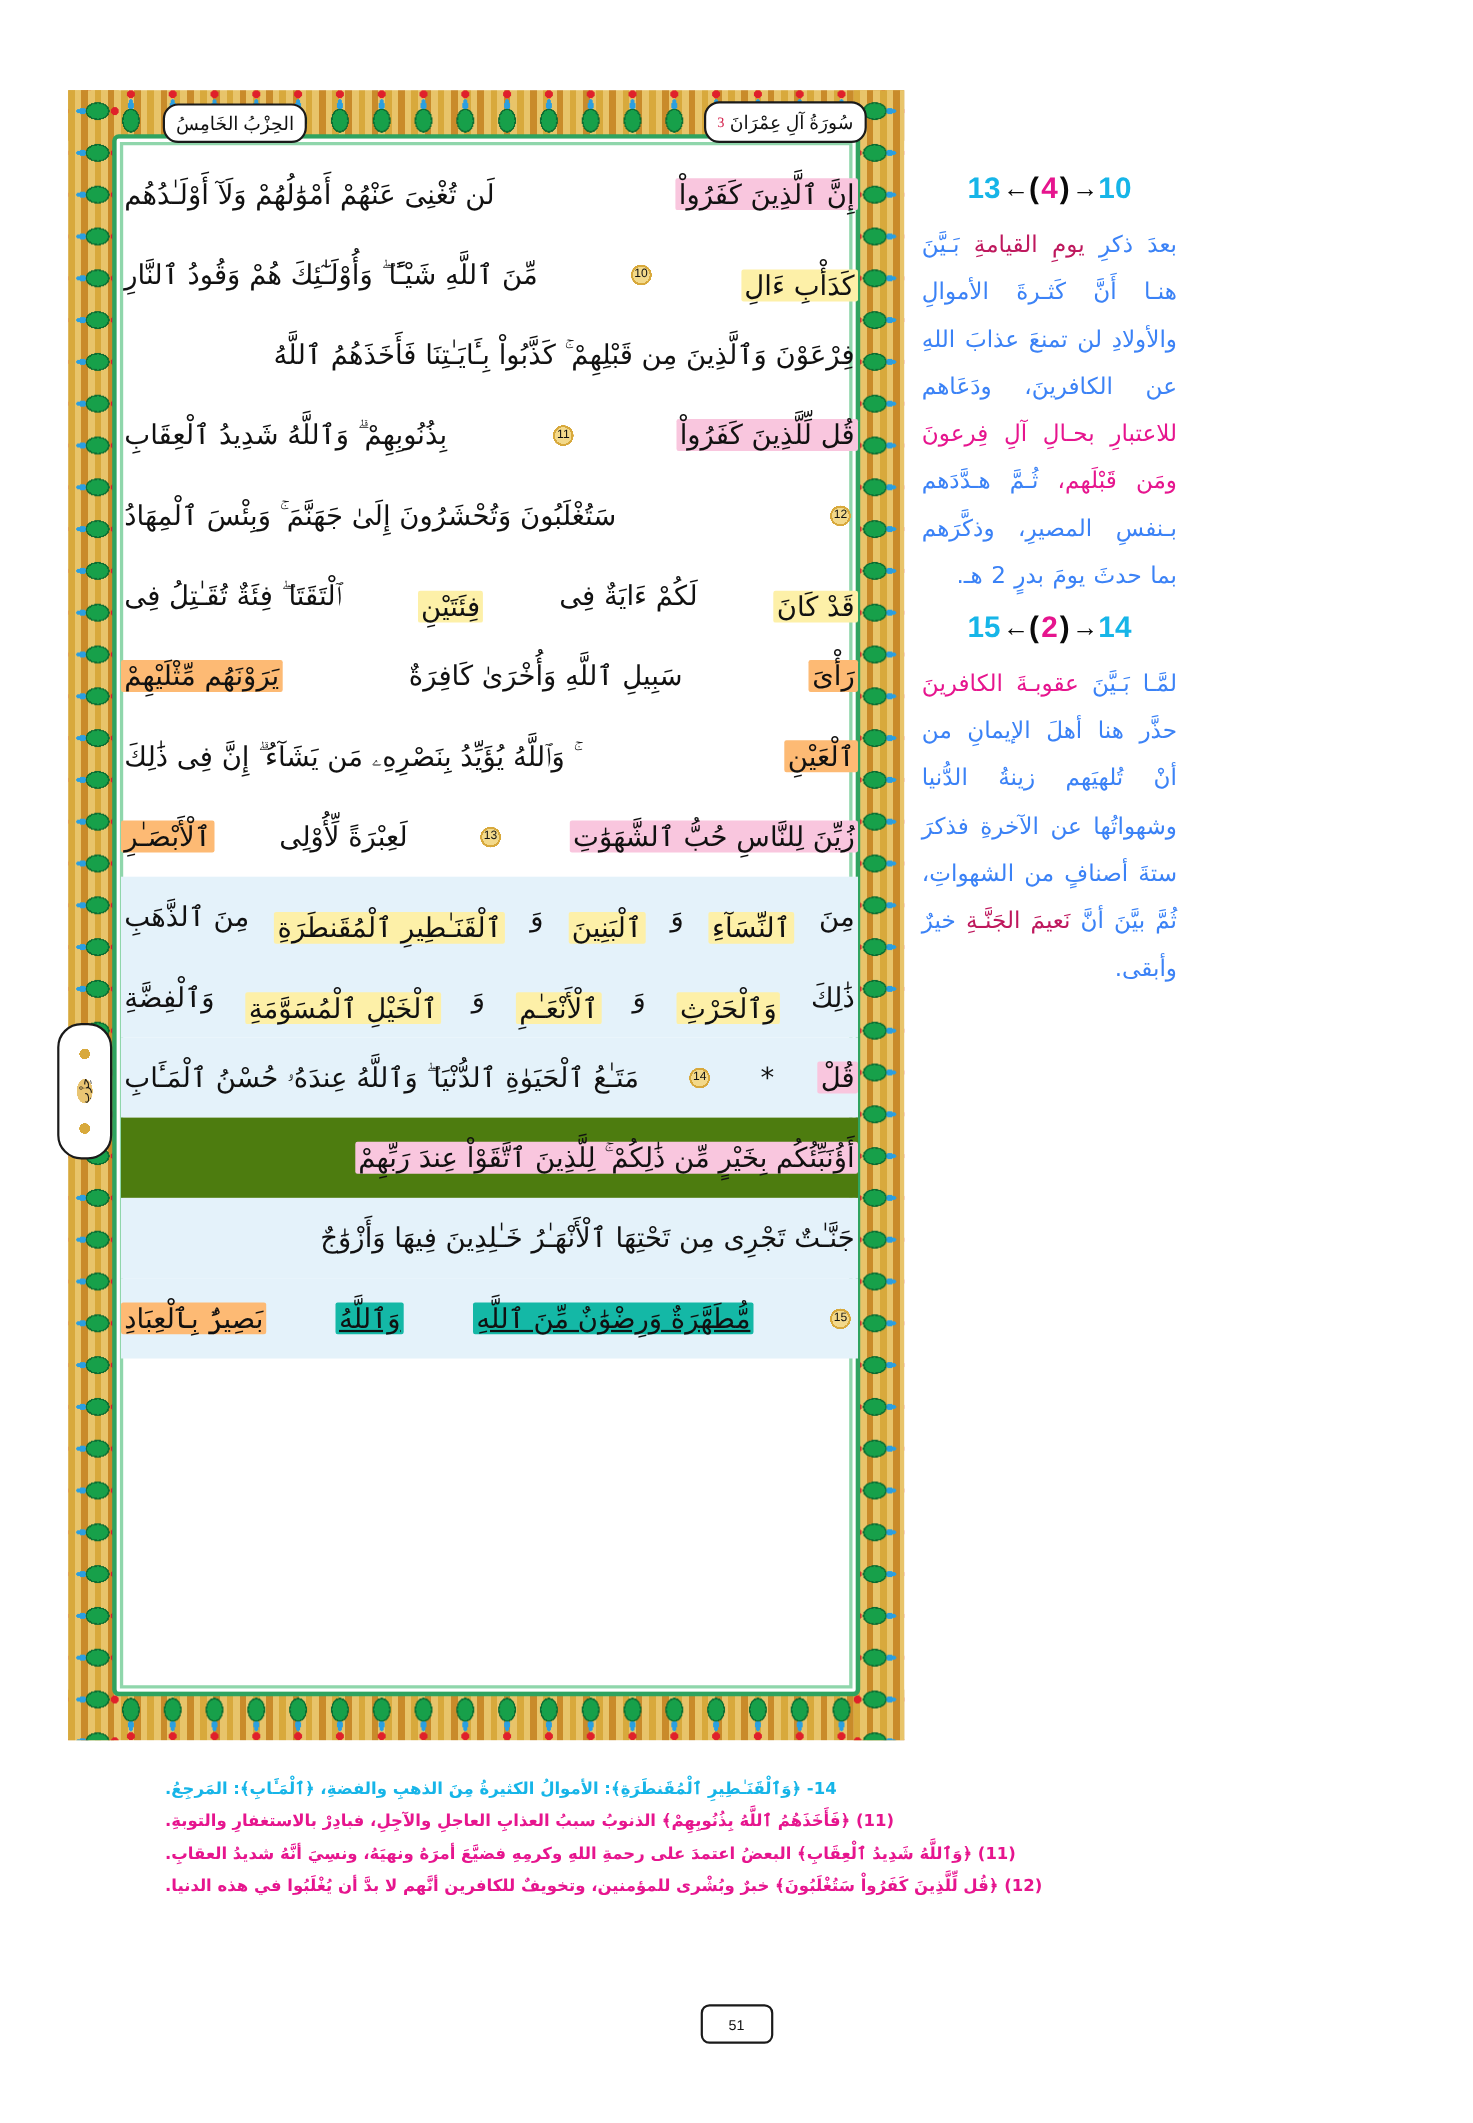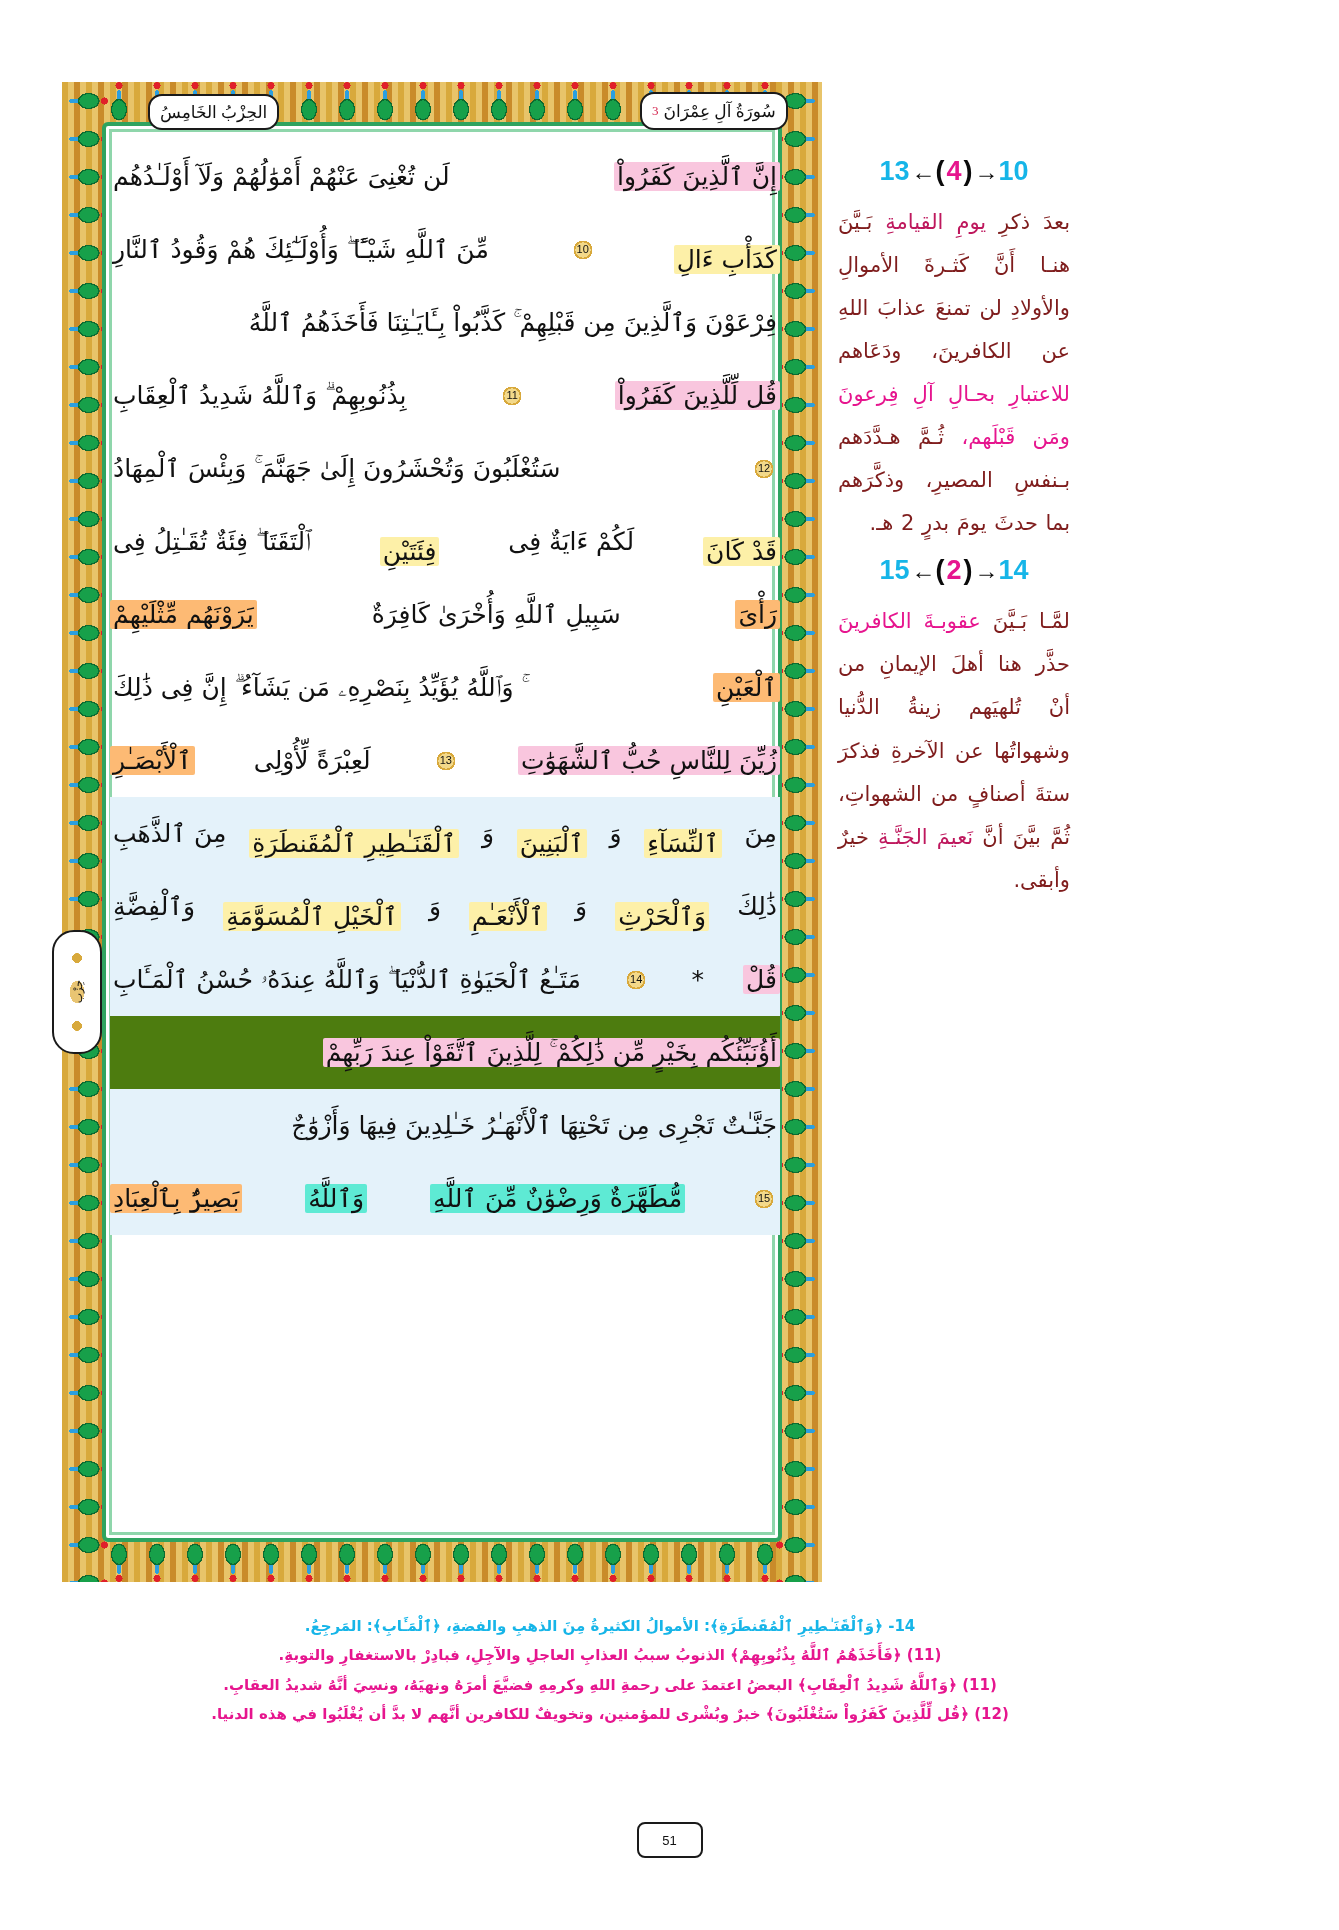--- a/index.html
+++ b/index.html
@@ -101,21 +101,21 @@
   .aya-line{
     display:flex;flex-direction:row;align-items:center;justify-content:space-between;
     height:73px;font-size:25px;color:#111;white-space:nowrap;
     font-family:"DejaVu Sans","Liberation Sans",sans-serif;
     line-height:1.0;
   }
   .seg{padding:2px 3px;border-radius:2px;}
   .hl-pink{background:#f9c6de;}
   .hl-yellow{background:#fdf0a8;margin-top:19px;}
   .hl-blue{background:#fdba74;}
-  .hl-orange{background:#5eead4;}
+  .hl-orange{background:#14b8a6;text-decoration:underline;}
 
   .aya-mark{
     display:inline-flex;align-items:center;justify-content:center;
     width:26px;height:26px;flex:0 0 26px;margin:0 3px;
     font-size:11px;color:#111;font-family:"Liberation Sans",sans-serif;
     background:
       radial-gradient(circle 13px at 50% 50%, #f3d98a 0 58%, #d8a93c 58% 72%, transparent 73%);
     border-radius:50%;
   }
 
@@ -133,26 +133,26 @@
   .c-head .num{color:#16b5e8;}
   .c-head .cnt{color:#e6158e;}
   .c-head .par{color:#0a0a0a;}
   .c-head .arrow{color:#0a0a0a;font-size:24px;letter-spacing:-2px;}
   .c-para{
     font-size:21px;line-height:2.05;color:#1a1a1a;text-align:justify;
     margin-bottom:10px;word-spacing:1px;
   }
   .c-cyan{color:#be185d;}
   .c-pink{color:#e6158e;}
-  .c-blk{color:#7f1d1d;}
+  .c-blk{color:#3b82f6;}
 
   
   .footnotes{
     position:absolute;left:150px;top:1612px;width:920px;
-    direction:rtl;text-align:center;
+    direction:rtl;text-align:left;
   }
   .fn{
     font-size:15px;line-height:1.95;color:#e6158e;font-weight:bold;
     font-family:"DejaVu Sans","Liberation Sans",sans-serif;
     white-space:nowrap;
   }
   .fn.cyan{color:#16b5e8;}
 </style>
 </head>
 <body>

